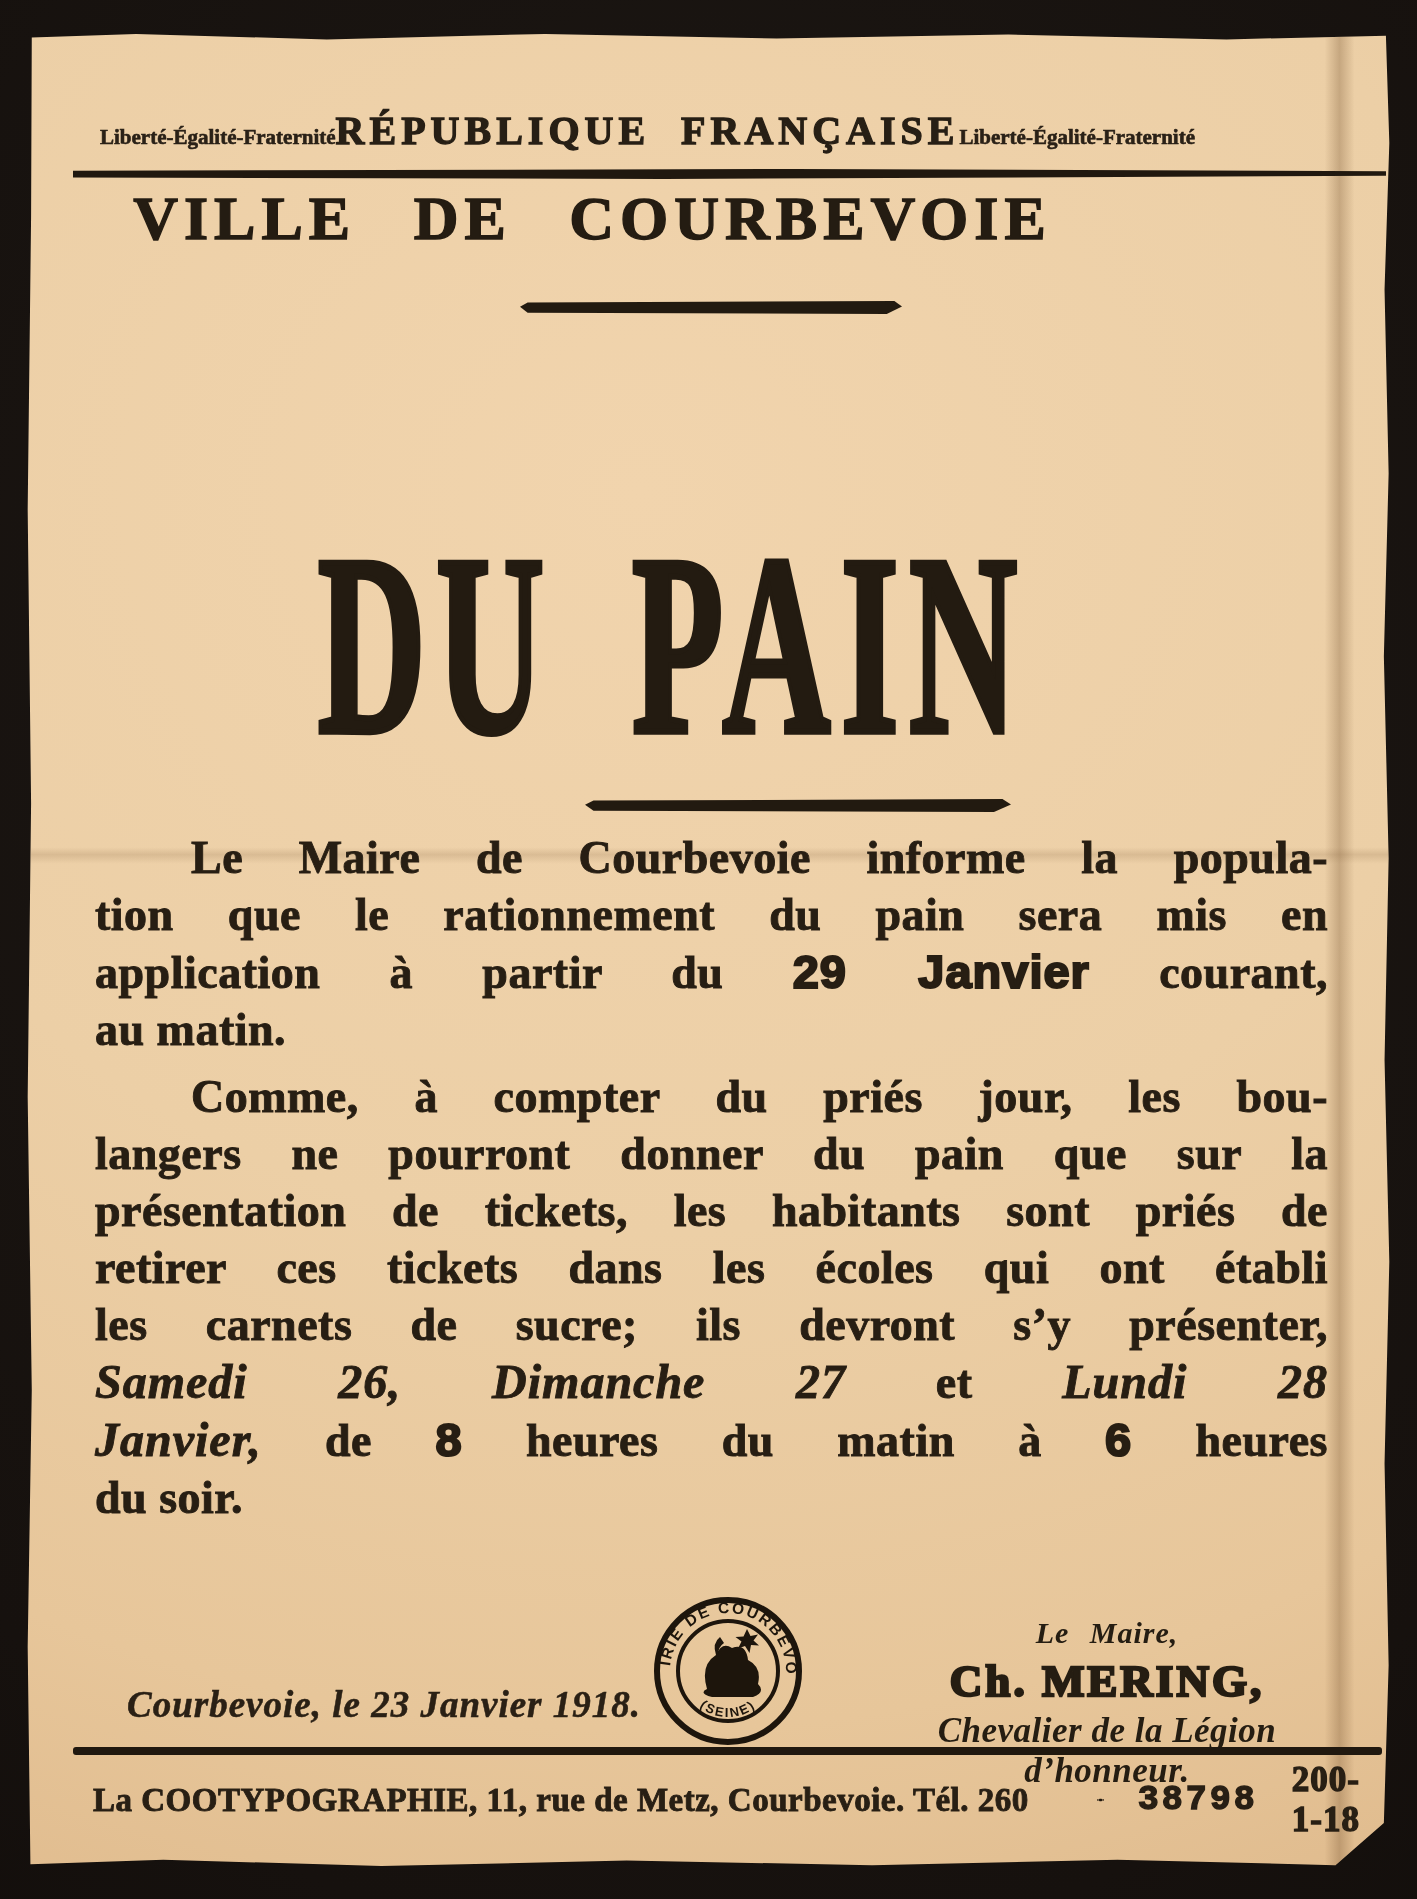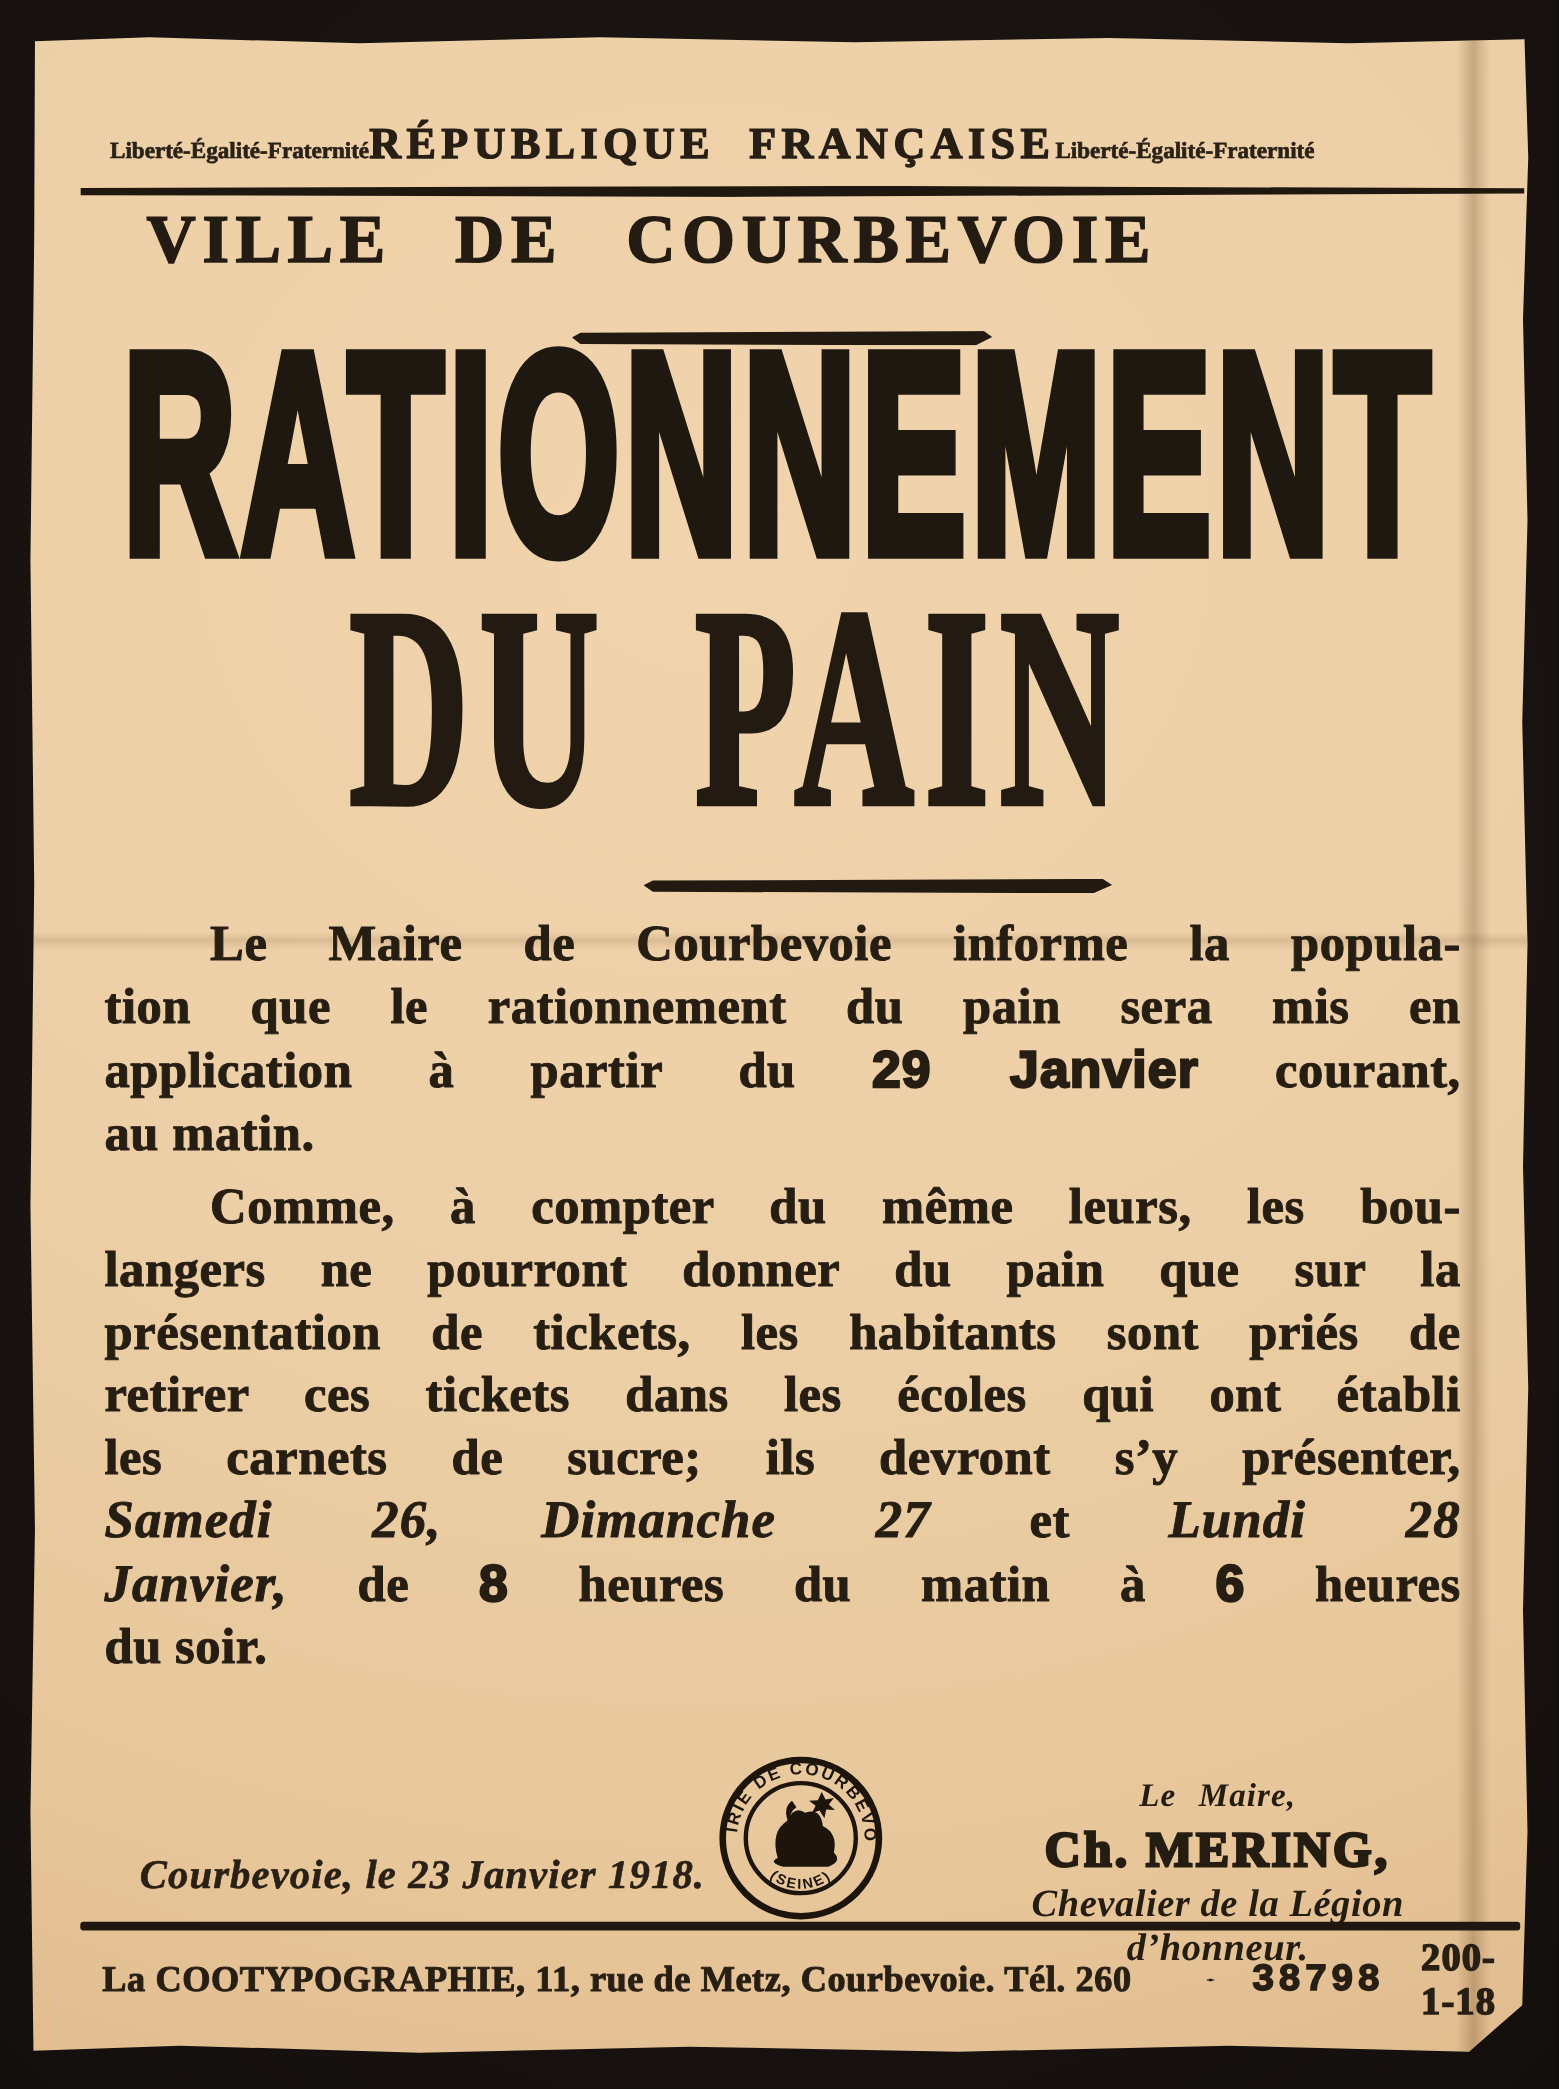--- a/index.html
+++ b/index.html
@@ -88,39 +88,36 @@
     <span class="republic">RÉPUBLIQUE FRANÇAISE</span>
     <span class="motto">Liberté-Égalité-Fraternité</span>
   </div>
 
   <div class="full-rule"></div>
 
   <div class="city">VILLE DE COURBEVOIE</div>
 
   <div class="rule-mid rule-1"></div>
 
-  <div class="rationnement">
-    <span>RATIONNEMENT</span>
-  </div>
 
   <div class="dupain">
     <span>DU PAIN</span>
   </div>
 
   <div class="rule-mid rule-2"></div>
 
   <div class="body-block">
       <div class="para">
         <div class="line justify indent"><span class="seg-n">Le Maire de Courbevoie informe la popula-</span></div>
         <div class="line justify"><span class="seg-n">tion que le rationnement du pain sera mis en</span></div>
         <div class="line justify"><span class="seg-n">application à partir du </span><span class="seg-b">29 Janvier</span><span class="seg-n"> courant,</span></div>
         <div class="line left"><span class="seg-n">au matin.</span></div>
       </div>
       <div class="para">
-        <div class="line justify indent"><span class="seg-n">Comme, à compter du même leurs, les bou-</span></div>
+        <div class="line justify indent"><span class="seg-n">Comme, à compter du priés jour, les bou-</span></div>
         <div class="line justify"><span class="seg-n">langers ne pourront donner du pain que sur la</span></div>
         <div class="line justify"><span class="seg-n">présentation de tickets, les habitants sont priés de</span></div>
         <div class="line justify"><span class="seg-n">retirer ces tickets dans les écoles qui ont établi</span></div>
         <div class="line justify"><span class="seg-n">les carnets de sucre; ils devront s’y présenter,</span></div>
         <div class="line justify"><span class="seg-i">Samedi 26, Dimanche 27</span><span class="seg-n"> et </span><span class="seg-i">Lundi 28</span></div>
         <div class="line justify"><span class="seg-i">Janvier,</span><span class="seg-n"> de </span><span class="seg-b">8</span><span class="seg-n"> heures du matin à </span><span class="seg-b">6</span><span class="seg-n"> heures</span></div>
         <div class="line left"><span class="seg-n">du soir.</span></div>
       </div>
     </div>
 

